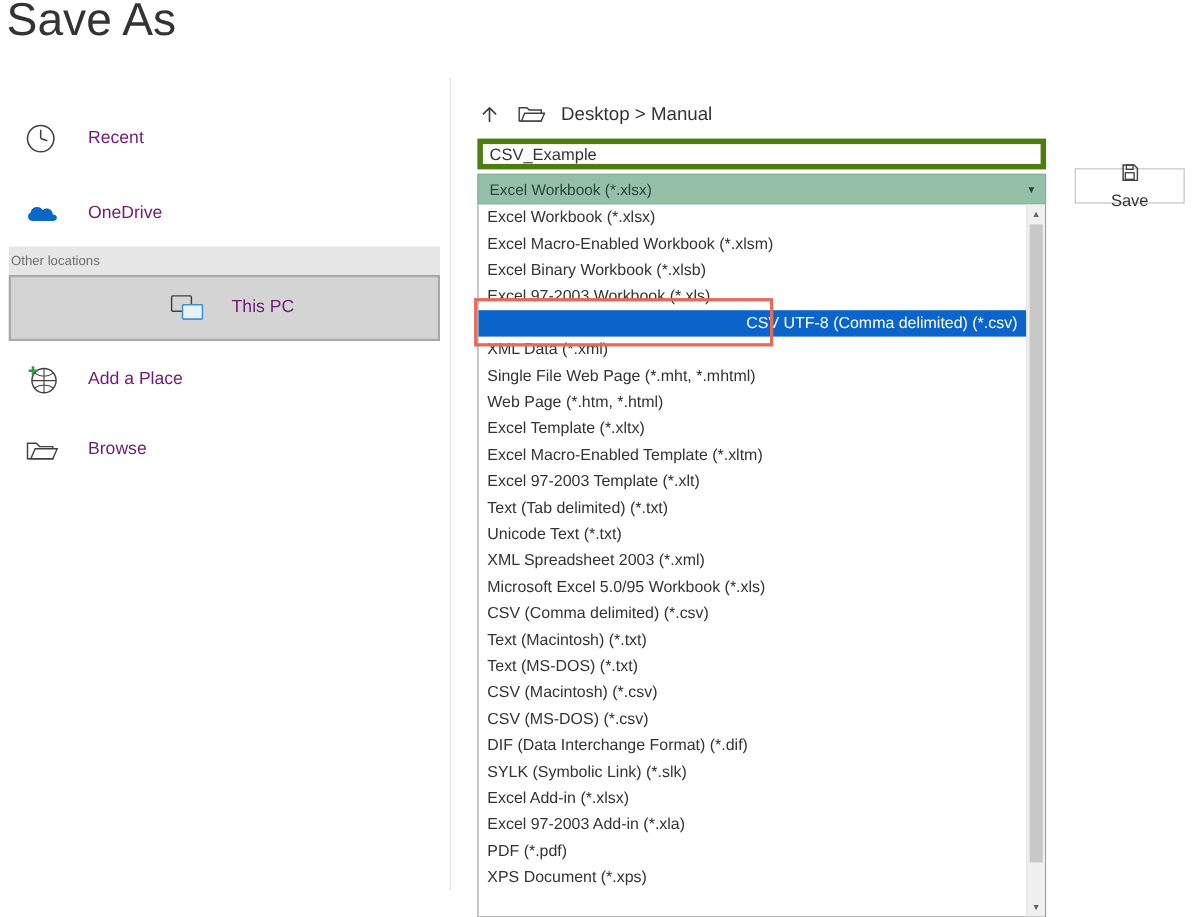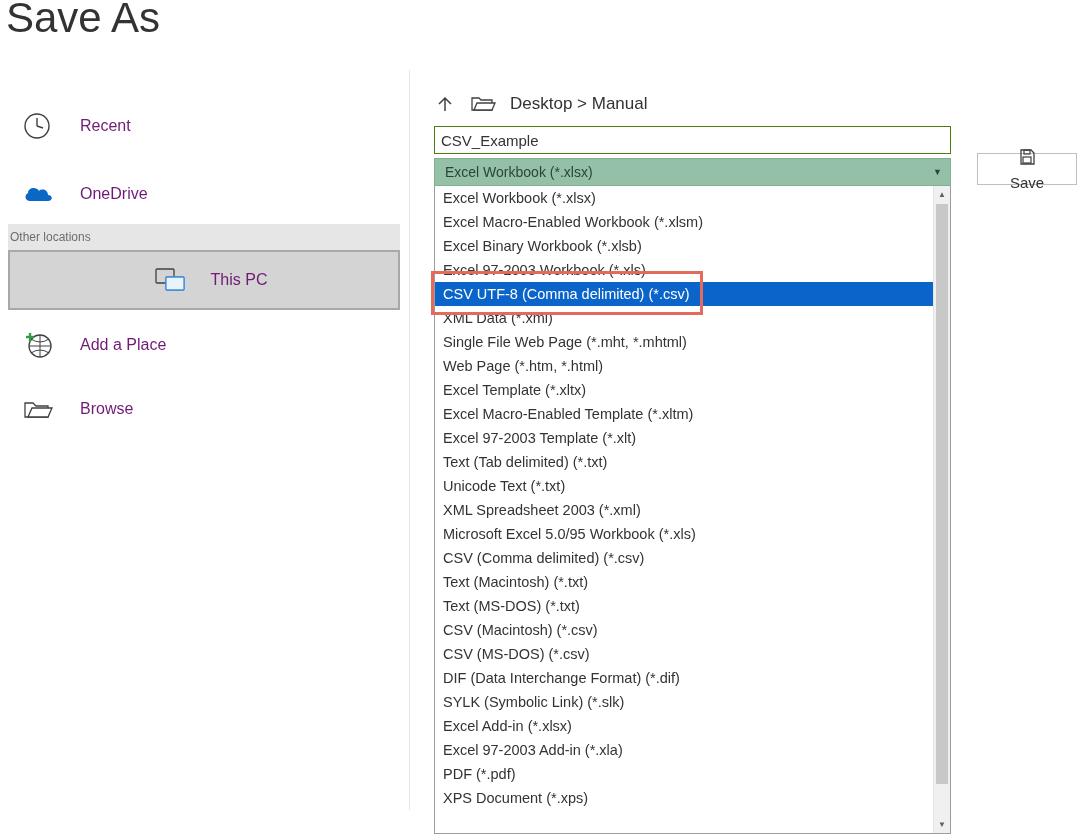--- a/index.html
+++ b/index.html
@@ -95,21 +95,21 @@
   .breadcrumb .bc-icon {
     margin-right: 14px;
     display: inline-flex;
     cursor: default;
   }
 
   .filename-input {
     margin-top: 6px;
     width: 517px;
     height: 28px;
-    border: 1px solid #4d7c0f;
+    border: 5px solid #4d7c0f;
     padding: 2px 6px;
     font-size: 15px;
     font-family: "Segoe UI", Arial, sans-serif;
     color: #333;
   }
 
   .type-select {
     margin-top: 4px;
     width: 517px;
     height: 28px;
@@ -168,20 +168,21 @@
     padding: 3px 8px;
     font-size: 14.5px;
     font-family: "Segoe UI", Arial, sans-serif;
     color: #333333;
     line-height: 18px;
     cursor: default;
   }
   .dd-item.highlight {
     background: #0a64c9;
     color: #ffffff;
+    text-align: right;
   }
 
   
   .callout {
     position: absolute;
     border: 3px solid #e46a5b;
     pointer-events: none;
   }
 
   

